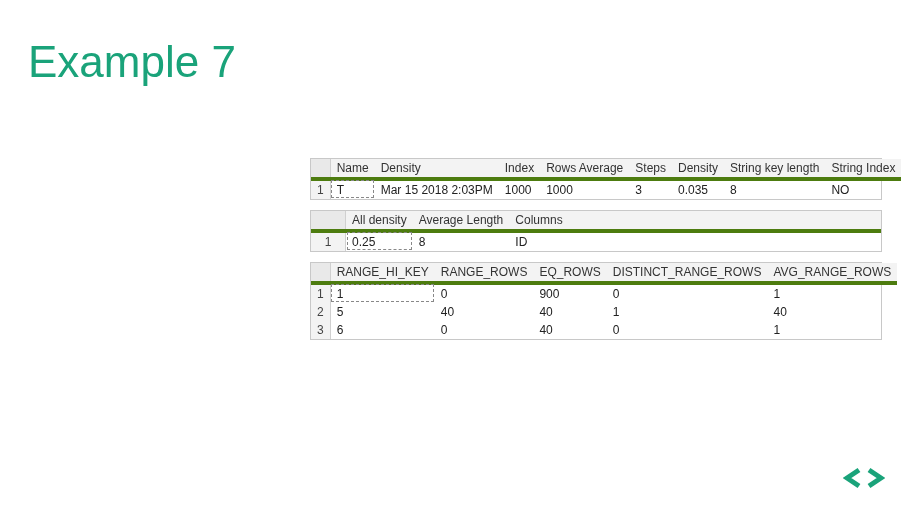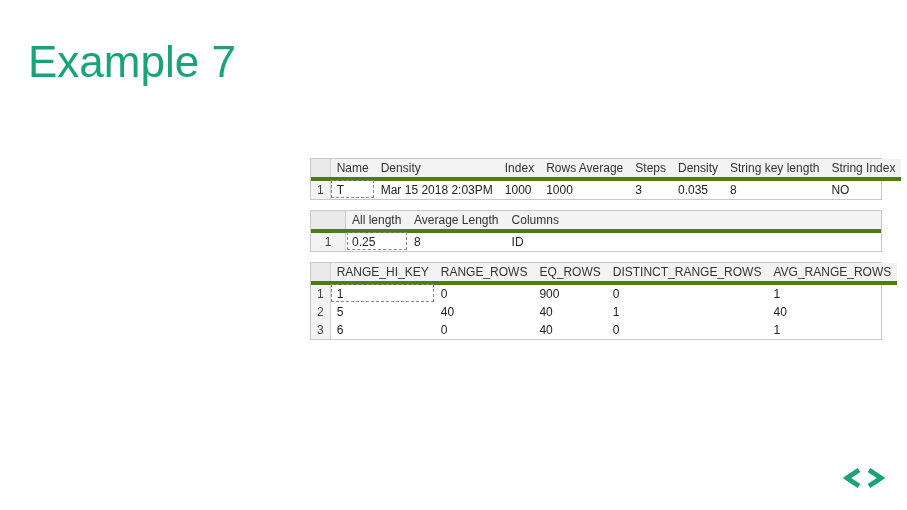--- a/index.html
+++ b/index.html
@@ -57,21 +57,21 @@
         </tr>
       </tbody>
     </table>
   </div>
 
   <div class="grid">
     <table>
       <thead>
             <tr>
         <th class="rowidx"></th>
-        <th>All length</th>
+        <th>All density</th>
         <th>Average Length</th>
         <th>Columns</th>
         <th>&nbsp;&nbsp;&nbsp;&nbsp;&nbsp;&nbsp;&nbsp;&nbsp;&nbsp;&nbsp;&nbsp;&nbsp;&nbsp;&nbsp;&nbsp;&nbsp;&nbsp;&nbsp;&nbsp;&nbsp;&nbsp;&nbsp;&nbsp;&nbsp;&nbsp;&nbsp;&nbsp;&nbsp;&nbsp;&nbsp;&nbsp;&nbsp;&nbsp;&nbsp;&nbsp;&nbsp;&nbsp;&nbsp;&nbsp;&nbsp;&nbsp;&nbsp;&nbsp;&nbsp;&nbsp;&nbsp;&nbsp;&nbsp;&nbsp;&nbsp;&nbsp;&nbsp;&nbsp;&nbsp;&nbsp;&nbsp;&nbsp;&nbsp;&nbsp;&nbsp;&nbsp;&nbsp;&nbsp;&nbsp;&nbsp;&nbsp;&nbsp;&nbsp;&nbsp;&nbsp;&nbsp;&nbsp;&nbsp;&nbsp;&nbsp;&nbsp;&nbsp;&nbsp;&nbsp;&nbsp;&nbsp;&nbsp;&nbsp;&nbsp;&nbsp;&nbsp;&nbsp;&nbsp;&nbsp;&nbsp;</th>
       </tr>
           </thead>
       <tbody>
         <tr>
           <td class="rowidx">1</td>
           <td class="cell0">0.25</td>
           <td>8</td>

